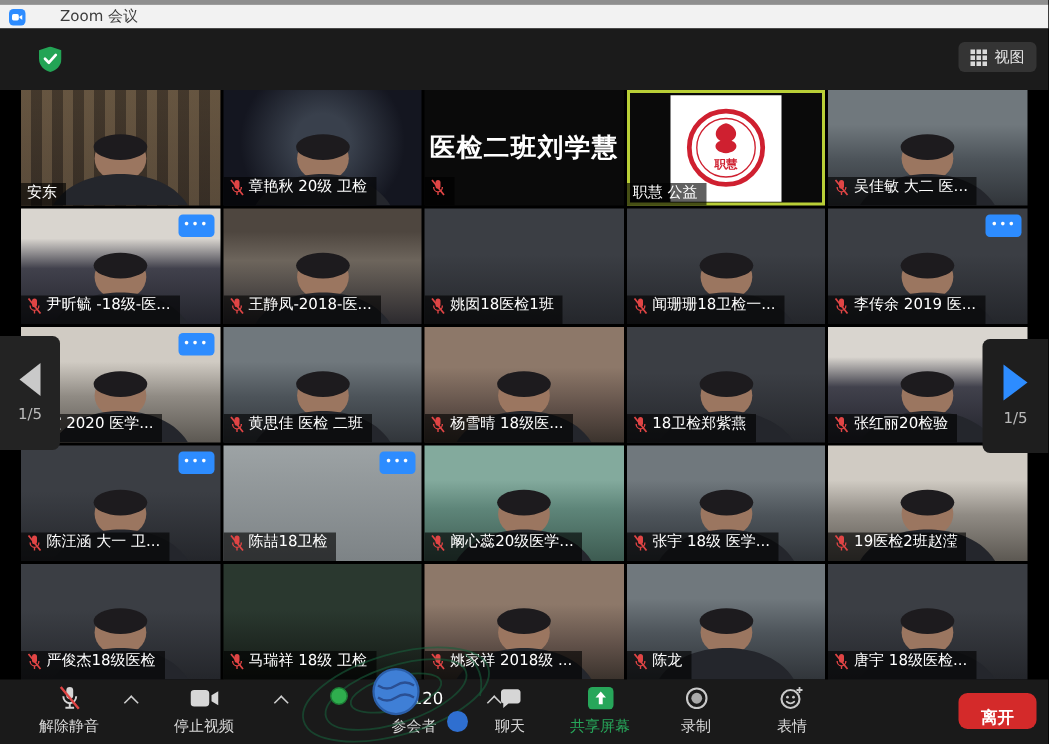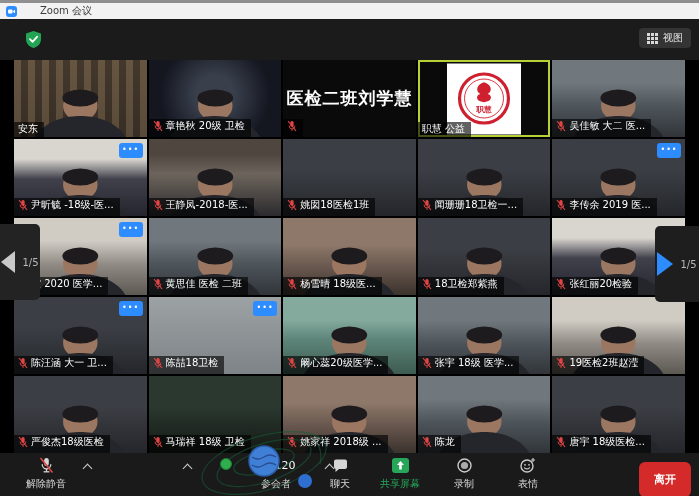--- a/index.html
+++ b/index.html
@@ -45,41 +45,41 @@
               background:rgba(0,0,0,.62);padding:1px 6px 2px 4px;
               color:#fff;font-size:10px;line-height:12px;white-space:nowrap;overflow:hidden;}
   .menu-btn{position:absolute;top:4px;right:4px;width:24px;height:15px;border-radius:3px;
             background:var(--accent-blue,#2D8CFF);color:#fff;font-size:8px;line-height:13px;
             text-align:center;letter-spacing:1px;cursor:pointer;}
   .center-text{position:absolute;inset:0;display:flex;align-items:center;justify-content:center;
                color:#fff;font-size:17px;font-weight:700;letter-spacing:1px;}
   .logo-box{position:absolute;left:50%;top:50%;transform:translate(-50%,-50%);
             width:74px;height:71px;background:#fff;display:flex;align-items:center;justify-content:center;}
   
-  .pager{position:absolute;z-index:6;display:flex;flex-direction:row;align-items:center;
+  .pager{position:absolute;z-index:6;display:flex;flex-direction:column;align-items:center;
          justify-content:center;gap:7px;background:#232323;cursor:pointer;}
   .pager-left{left:0;top:224px;width:40px;height:76px;border-radius:0 5px 5px 0;}
   .pager-right{right:0;top:226px;width:44px;height:76px;border-radius:5px 0 0 5px;background:#1e1e1e;}
   .tri-left{width:0;height:0;border-top:11px solid transparent;border-bottom:11px solid transparent;
             border-right:14px solid #c9c9c9;}
   .tri-right{width:0;height:0;border-top:12px solid transparent;border-bottom:12px solid transparent;
              border-left:16px solid var(--accent-blue,#2D8CFF);}
   .page-num{color:#b9b9b9;font-size:10px;}
   
   .toolbar{position:absolute;left:0;bottom:0;width:699px;height:43px;background:#1a1a1a;z-index:10;}
   .tb-group{position:absolute;top:4px;display:flex;flex-direction:column;align-items:center;
             gap:3px;color:#d9d9d9;font-size:10px;cursor:pointer;}
   .tb-icon{height:17px;display:flex;align-items:center;justify-content:center;gap:4px;}
   .caret{width:6px;height:6px;border-left:1.5px solid #cfcfcf;border-top:1.5px solid #cfcfcf;
          transform:rotate(45deg);position:absolute;cursor:pointer;}
   .count{color:#fff;font-size:11px;}
   .share-label{color:var(--share-green,#27a65a);}
-  .leave-btn{position:absolute;right:8px;top:9px;width:52px;height:35px;border-radius:6px;
+  .leave-btn{position:absolute;right:8px;top:9px;width:52px;height:24px;border-radius:6px;
              background:var(--leave-red,#d42a2a);color:#fff;font-size:11px;font-weight:700;
-             display:flex;align-items:center;justify-content:center;cursor:pointer;}
+             display:flex;align-items:flex-end;justify-content:center;cursor:pointer;}
   .doodle{position:absolute;left:192px;top:428px;z-index:30;pointer-events:none;}
 </style>
 </head>
 <body>
 
 <div class="win-edge"></div>
 <div class="titlebar">
   <span class="zoom-app-icon">
     <svg width="7" height="7" viewBox="0 0 10 10">
         <rect x="0" y="2" width="6.5" height="6" rx="1.5" fill="#fff"></rect>
@@ -509,20 +509,29 @@
           <path d="M3.2 7.2 a4.3 4.6 0 0 0 8.6 0" stroke="#d6d6d6" stroke-width="1.3" fill="none"></path>
           <line x1="7.5" y1="12" x2="7.5" y2="14.5" stroke="#d6d6d6" stroke-width="1.3"></line>
           <line x1="4.6" y1="14.8" x2="10.4" y2="14.8" stroke="#d6d6d6" stroke-width="1.3"></line>
           <line x1="1.5" y1="1" x2="13.5" y2="15.5" stroke="var(--mute-red,#e04545)" stroke-width="1.6"></line>
         </svg>
     </span>
     <span>解除静音</span>
   </div>
   <span class="caret" style="left:84px;top:12px;"></span>
 
+  <div class="tb-group" style="left:104px;width:64px;">
+    <span class="tb-icon">
+      <svg width="19" height="13" viewBox="0 0 19 13">
+          <rect x="0" y="1" width="12.5" height="11" rx="2.5" fill="#d6d6d6"></rect>
+          <path d="M14 4.5 L18.5 1.8 V11.2 L14 8.5 Z" fill="#d6d6d6"></path>
+        </svg>
+    </span>
+    <span>停止视频</span>
+  </div>
   <span class="caret" style="left:184px;top:12px;"></span>
 
   <div class="tb-group" style="left:236px;width:80px;">
     <span class="tb-icon">
       <span>
         <svg width="14" height="14" viewBox="0 0 14 14">
             <circle cx="7" cy="4" r="3" fill="#d6d6d6"></circle>
             <path d="M1 13 C1.5 9.5 4 8 7 8 C10 8 12.5 9.5 13 13 Z" fill="#d6d6d6"></path>
           </svg>
       </span>

